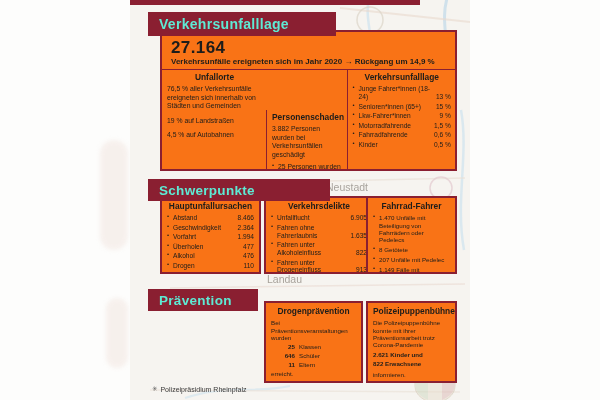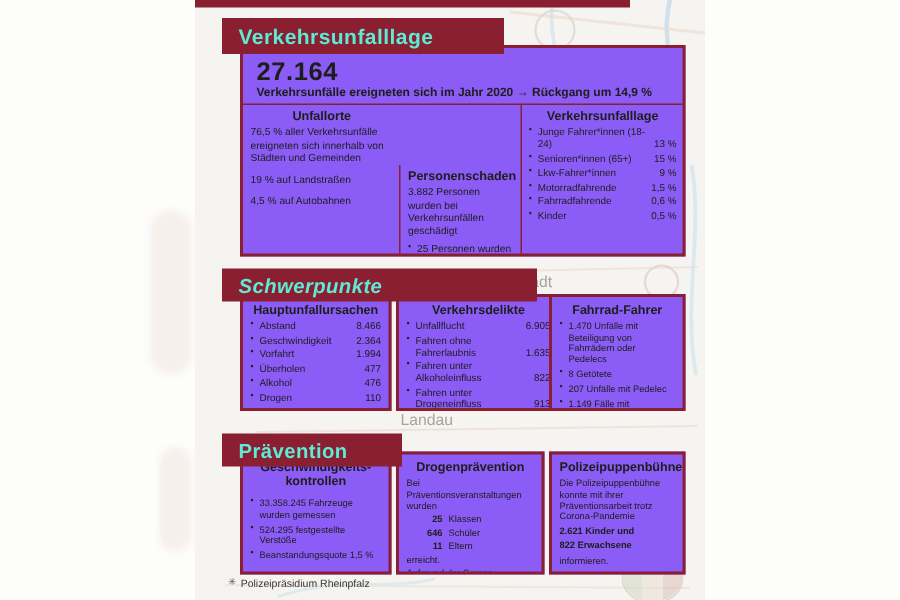--- a/index.html
+++ b/index.html
@@ -6,23 +6,23 @@
   body{width:600px;height:400px;background:#fdfdfc;font-family:"Liberation Sans",sans-serif;}
   .canvas{position:relative;width:600px;height:400px;overflow:hidden;background:#fdfdfc;}
   .margin-blob{position:absolute;background:#f1e4de;opacity:.5;border-radius:16px;filter:blur(2px);}
   .blob1{left:100px;top:140px;width:28px;height:110px;}
   .blob2{left:106px;top:298px;width:22px;height:70px;}
   .page{position:absolute;left:130px;top:0;width:340px;height:400px;background:#f6f4f0;}
   svg.map{position:absolute;left:0;top:0;z-index:0;}
   .top-strip{position:absolute;left:0;top:0;width:290px;height:5px;background:#8a1f31;z-index:4;}
   .sec-bar{position:absolute;background:#8a1f31;color:#5eead4;font-weight:bold;z-index:4;display:flex;align-items:center;padding-left:11px;box-sizing:border-box;letter-spacing:.3px;}
   #bar1{left:18px;top:12px;width:188px;height:24px;font-size:14px;}
-  #bar2{left:18px;top:179px;width:210px;height:22px;font-size:13.5px;font-style:italic;}
-  #bar3{left:18px;top:289px;width:120px;height:22px;font-size:13.5px;}
-  .panel,.box{position:absolute;background:#8b5cf6;border:2px solid #8a1f31;box-sizing:border-box;z-index:2;color:#1d1d1b;}
+  #bar2{left:18px;top:179px;width:182px;height:22px;font-size:13.5px;}
+  #bar3{left:18px;top:289px;width:110px;height:22px;font-size:13.5px;}
+  .panel,.box{position:absolute;background:#f97316;border:2px solid #8a1f31;box-sizing:border-box;z-index:2;color:#1d1d1b;}
   #panel1{left:30px;top:30px;width:297px;height:141px;}
   .headline{position:absolute;left:9px;top:6px;font-size:17px;font-weight:bold;letter-spacing:.4px;}
   .headsub{position:absolute;left:9px;top:25px;width:282px;font-size:8px;font-weight:bold;}
   .cols{position:absolute;left:0;top:37px;right:0;bottom:0;display:flex;border-top:1.5px solid #8a1f31;}
   .col{box-sizing:border-box;padding:2px 4px 2px 5px;overflow:hidden;}
   .col+.col{border-left:1.5px solid #8a1f31;}
   .colA{width:35.5%;} .colB{width:27.5%;margin-top:40px;} .colC{width:37%;}
   .col-title,.box-title{margin:1px 0 3px;text-align:center;font-size:8.4px;font-weight:bold;line-height:1.1;}
   .tiny{font-size:6.8px;line-height:1.25;}
   .para{margin:0 0 6px;}
@@ -177,27 +177,20 @@
     <div class="box" id="s2b3">
       <div class="box-title">Fahrrad-Fahrer</div>
       <div class="micro bullet">1.470 Unfälle mit Beteiligung von Fahrrädern oder Pedelecs</div>
       <div class="micro bullet">8 Getötete</div>
       <div class="micro bullet">207 Unfälle mit Pedelec</div>
       <div class="micro bullet">1.149 Fälle mit Personenschäden</div>
 
     </div>
 
     <div class="sec-bar" id="bar3">Prävention</div>
-    <div class="box" id="s3b1">
-      <div class="box-title">Geschwindigkeits-kontrollen</div>
-      <div class="gap"></div>
-      <div class="micro bullet">33.358.245 Fahrzeuge wurden gemessen</div>
-      <div class="micro bullet">524.295 festgestellte Verstöße</div>
-      <div class="micro bullet">Beanstandungsquote 1,5 %</div>
-    </div>
     <div class="box" id="s3b2">
       <div class="box-title">Drogenprävention</div>
       <div class="micro" style="margin-bottom:2px;">Bei Präventionsveranstaltungen wurden</div>
       <div class="micro numrow">
           <span class="n">25</span>
           <span>Klassen</span>
         </div>
       <div class="micro numrow">
           <span class="n">646</span>
           <span>Schüler</span>

